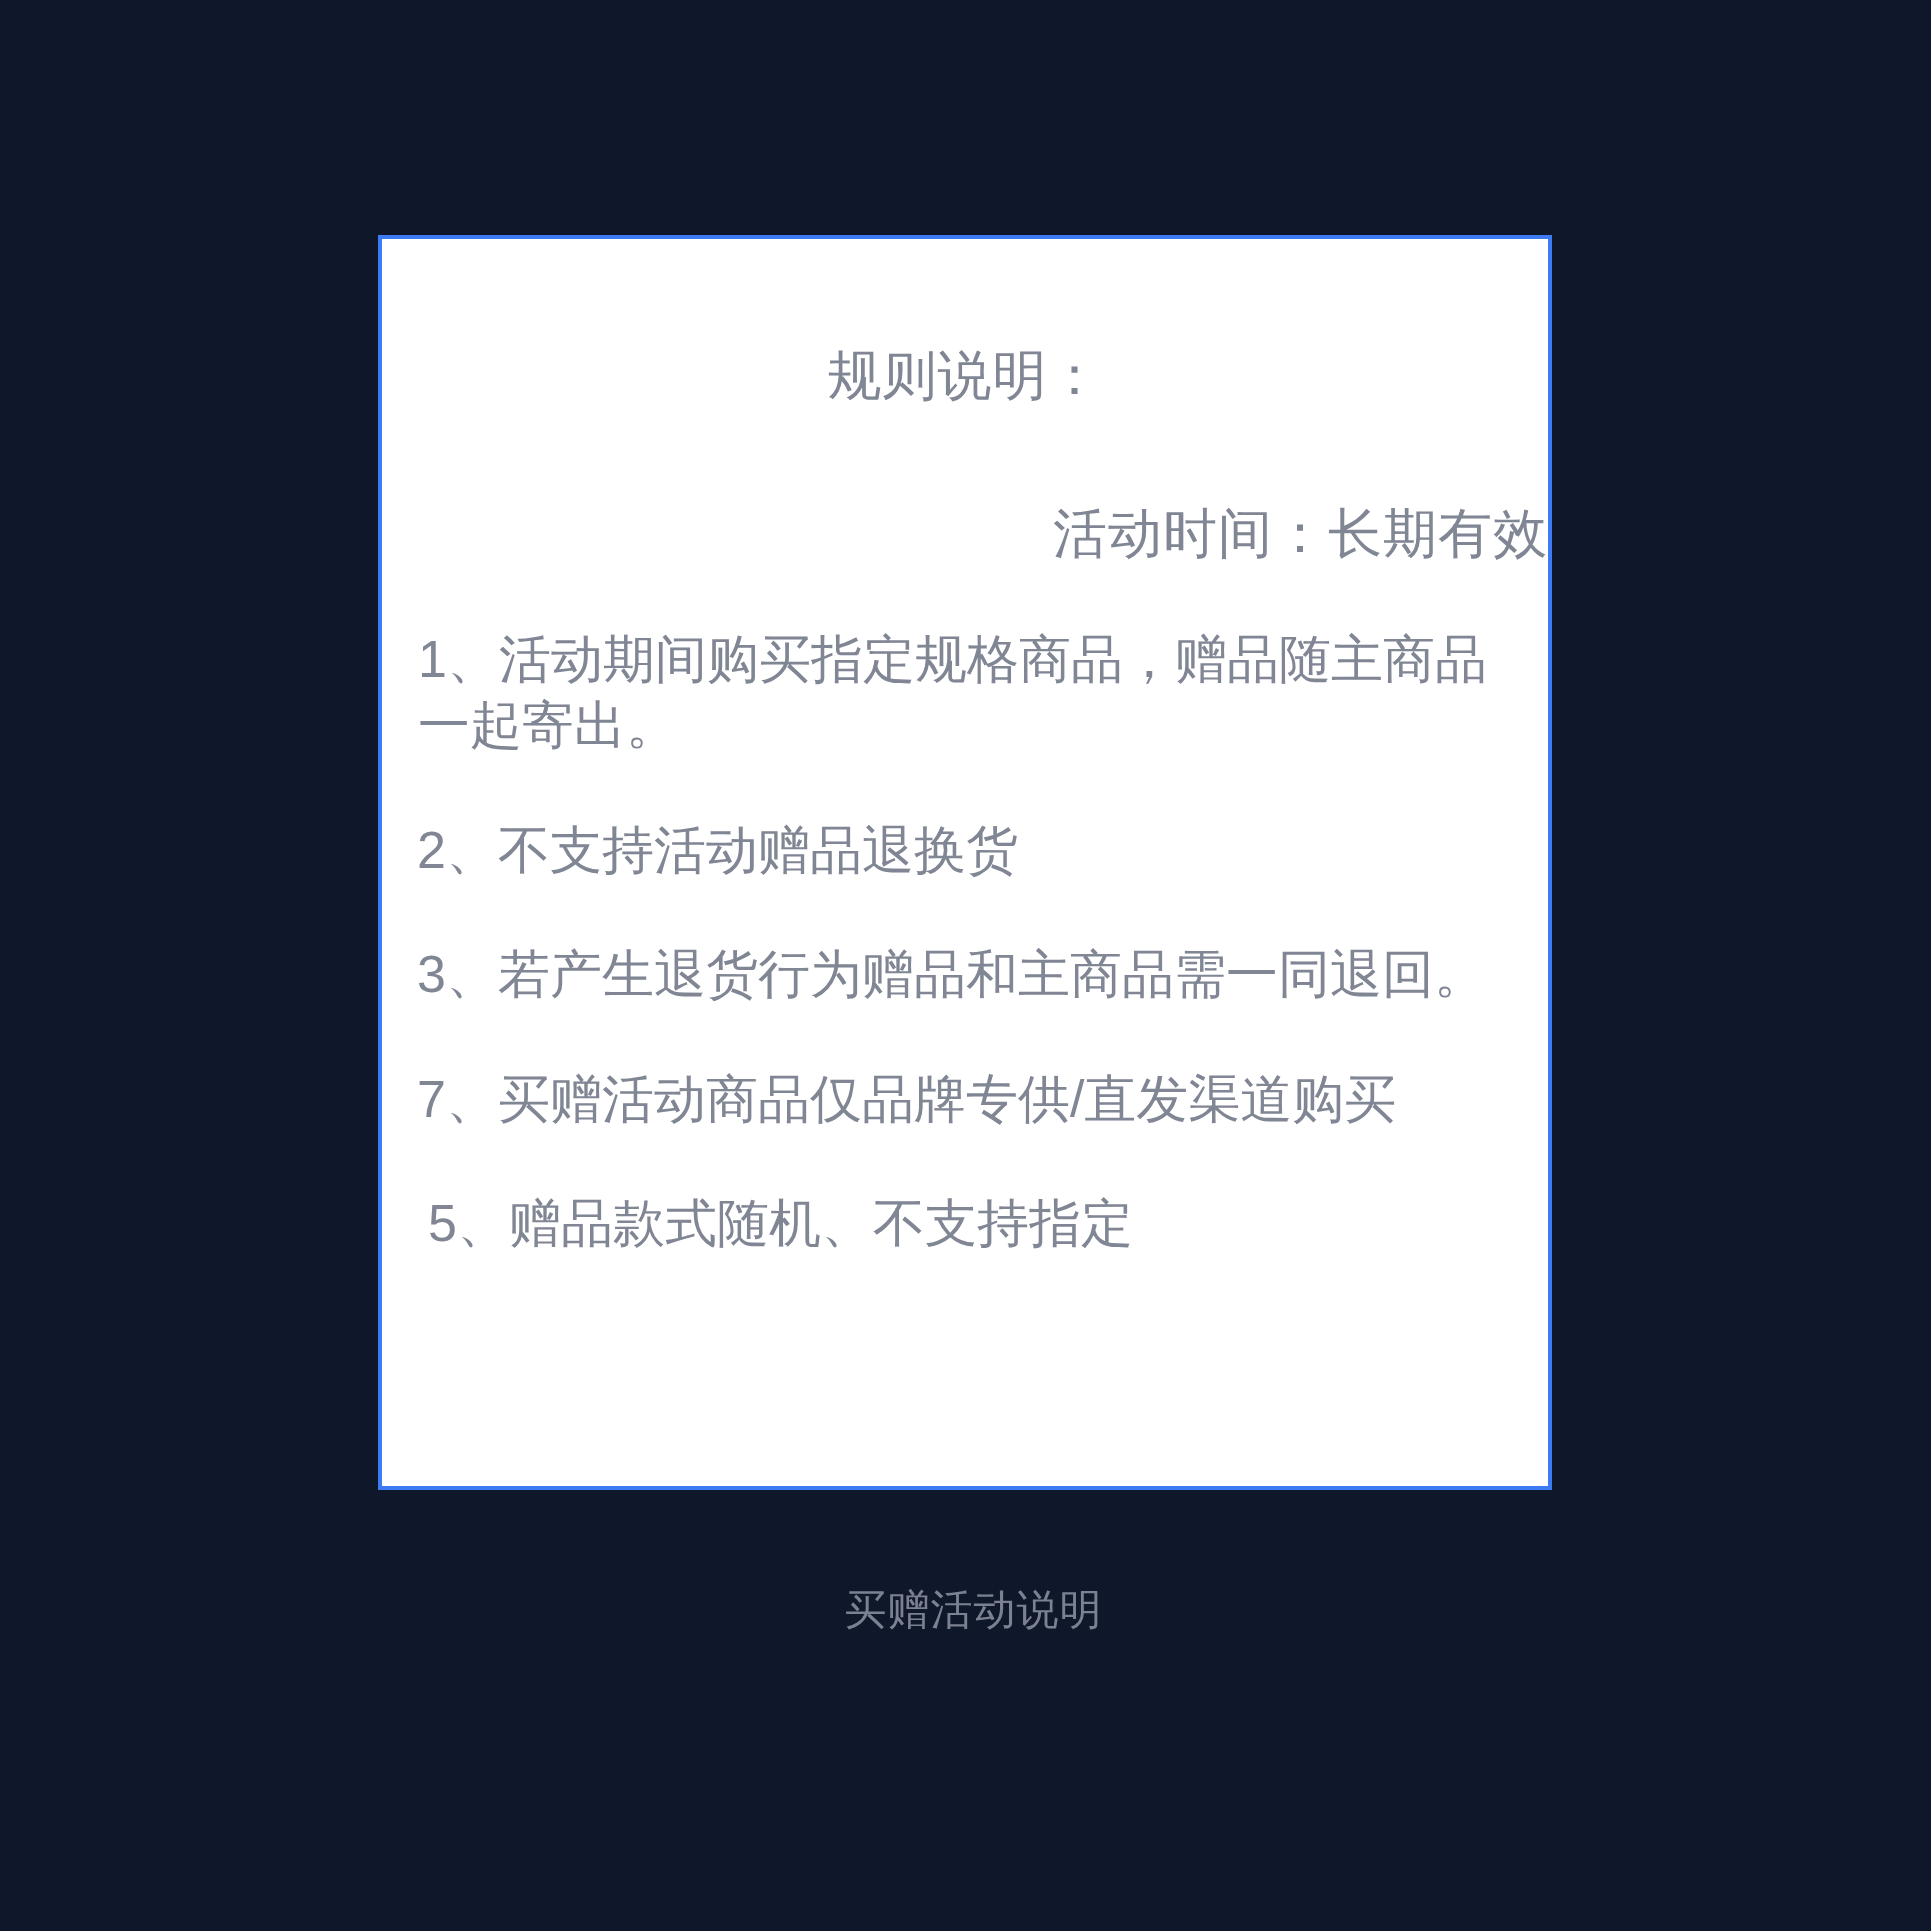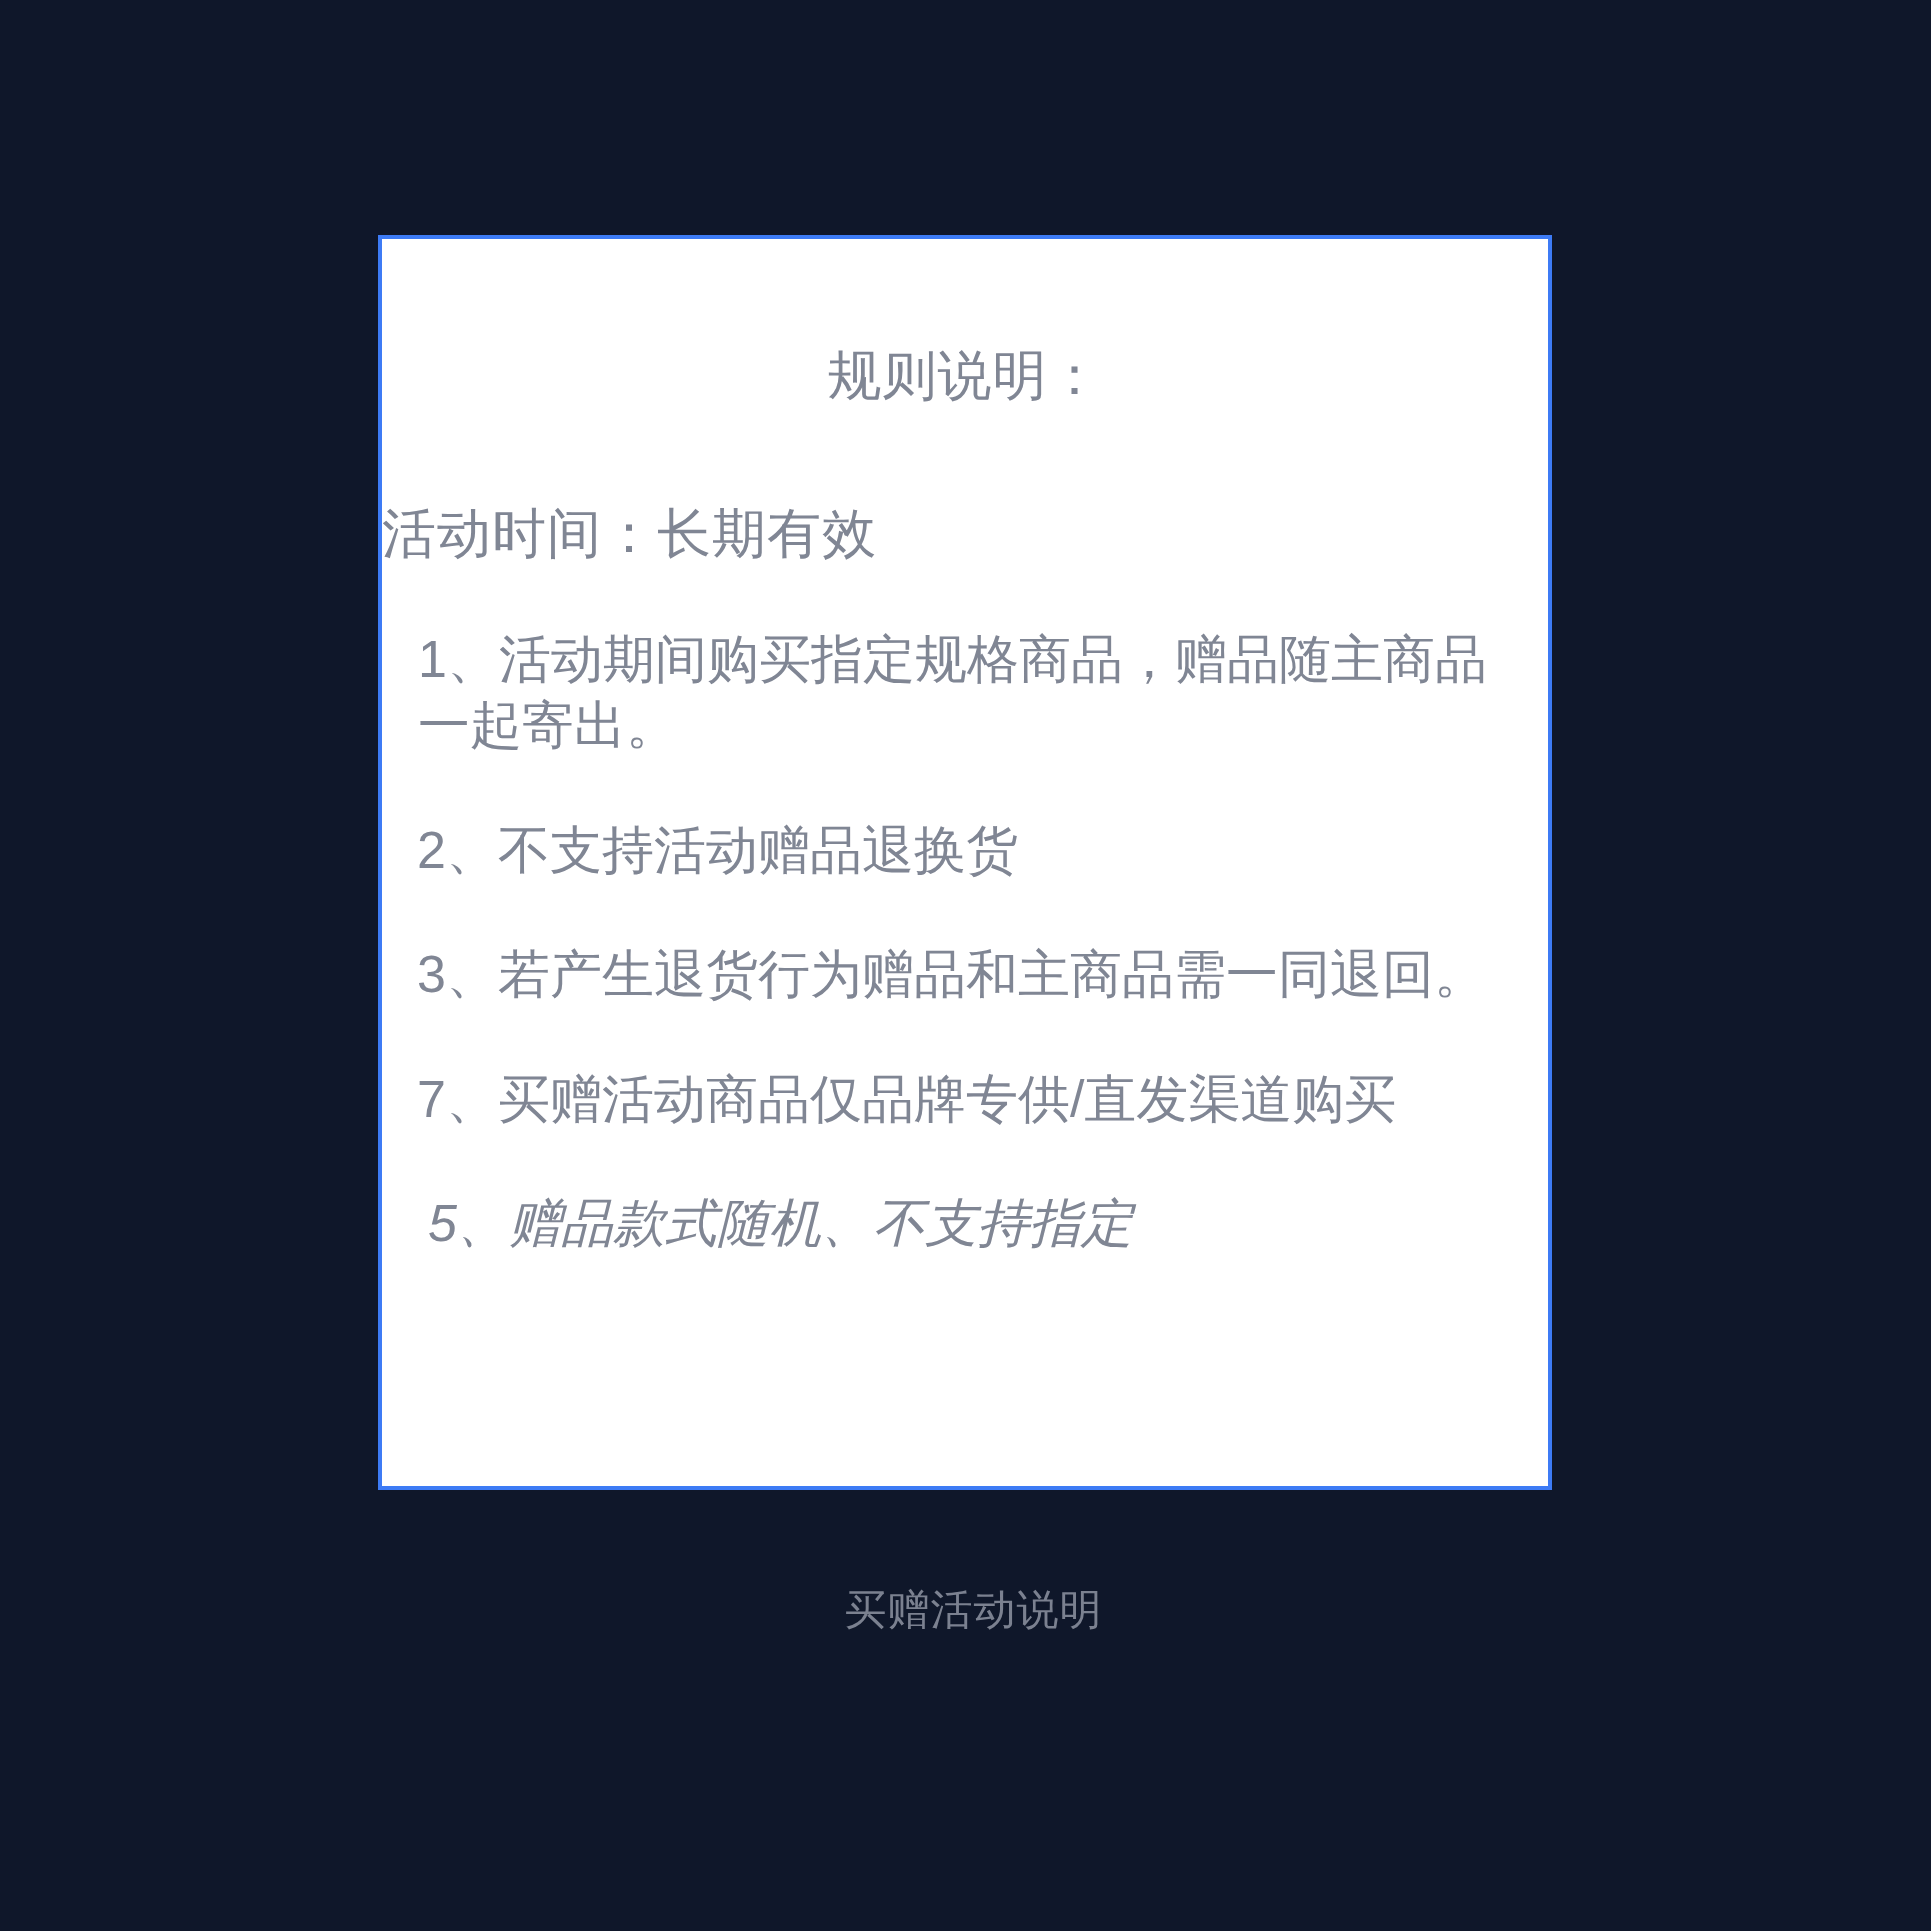--- a/index.html
+++ b/index.html
@@ -31,21 +31,21 @@
   }
   .rules-title {
     text-align: center;
     color: #808694;
     font-size: 54px;
     line-height: 1.2;
     margin-top: 104px;
     letter-spacing: 1px;
   }
   .rules-period {
-    text-align: left;
+    text-align: right;
     color: #808694;
     font-size: 54px;
     line-height: 1.2;
     margin-top: 93px;
     letter-spacing: 1px;
   }
   .rules-list {
     margin: 0;
     padding: 0;
     list-style: none;
@@ -58,21 +58,20 @@
     margin-top: 58px;
     letter-spacing: 0px;
     word-break: break-all;
   }
   .rule-item.first {
     margin-top: 60px;
     padding-left: 36px;
   }
   .rule-item.last {
     padding-left: 46px;
-    font-style: italic;
   }
   .caption {
     position: absolute;
     left: 8px;
     top: 1582px;
     width: 1931px;
     text-align: center;
     color: #7b8190;
     font-size: 42px;
     letter-spacing: 1px;

